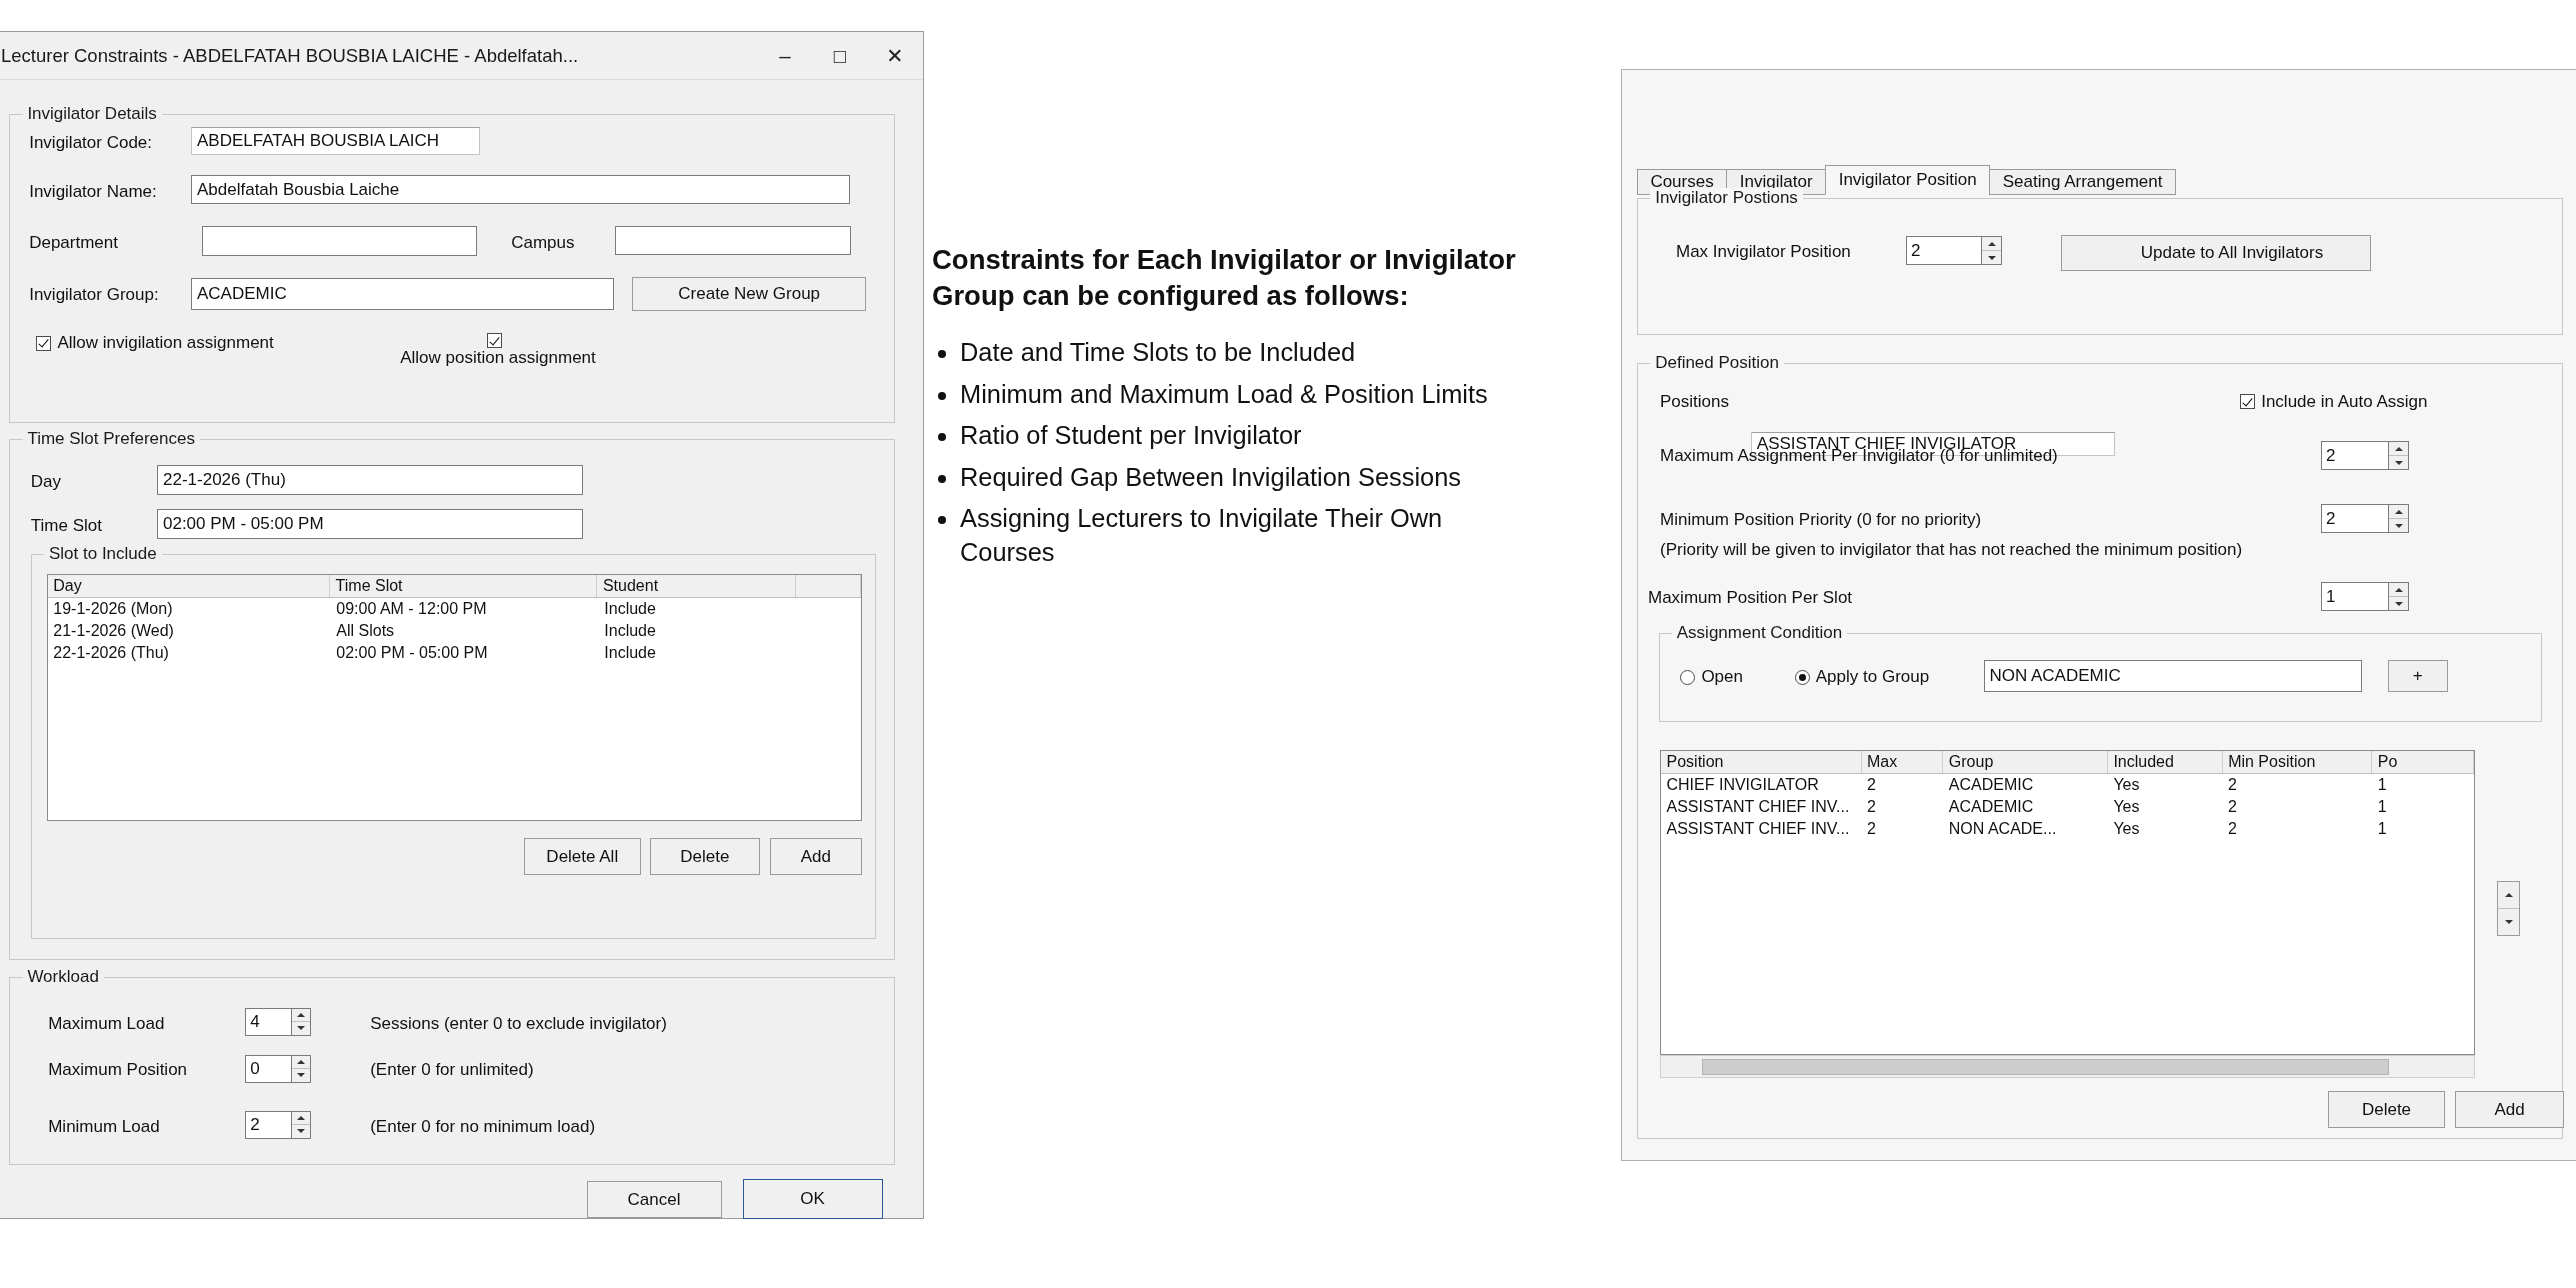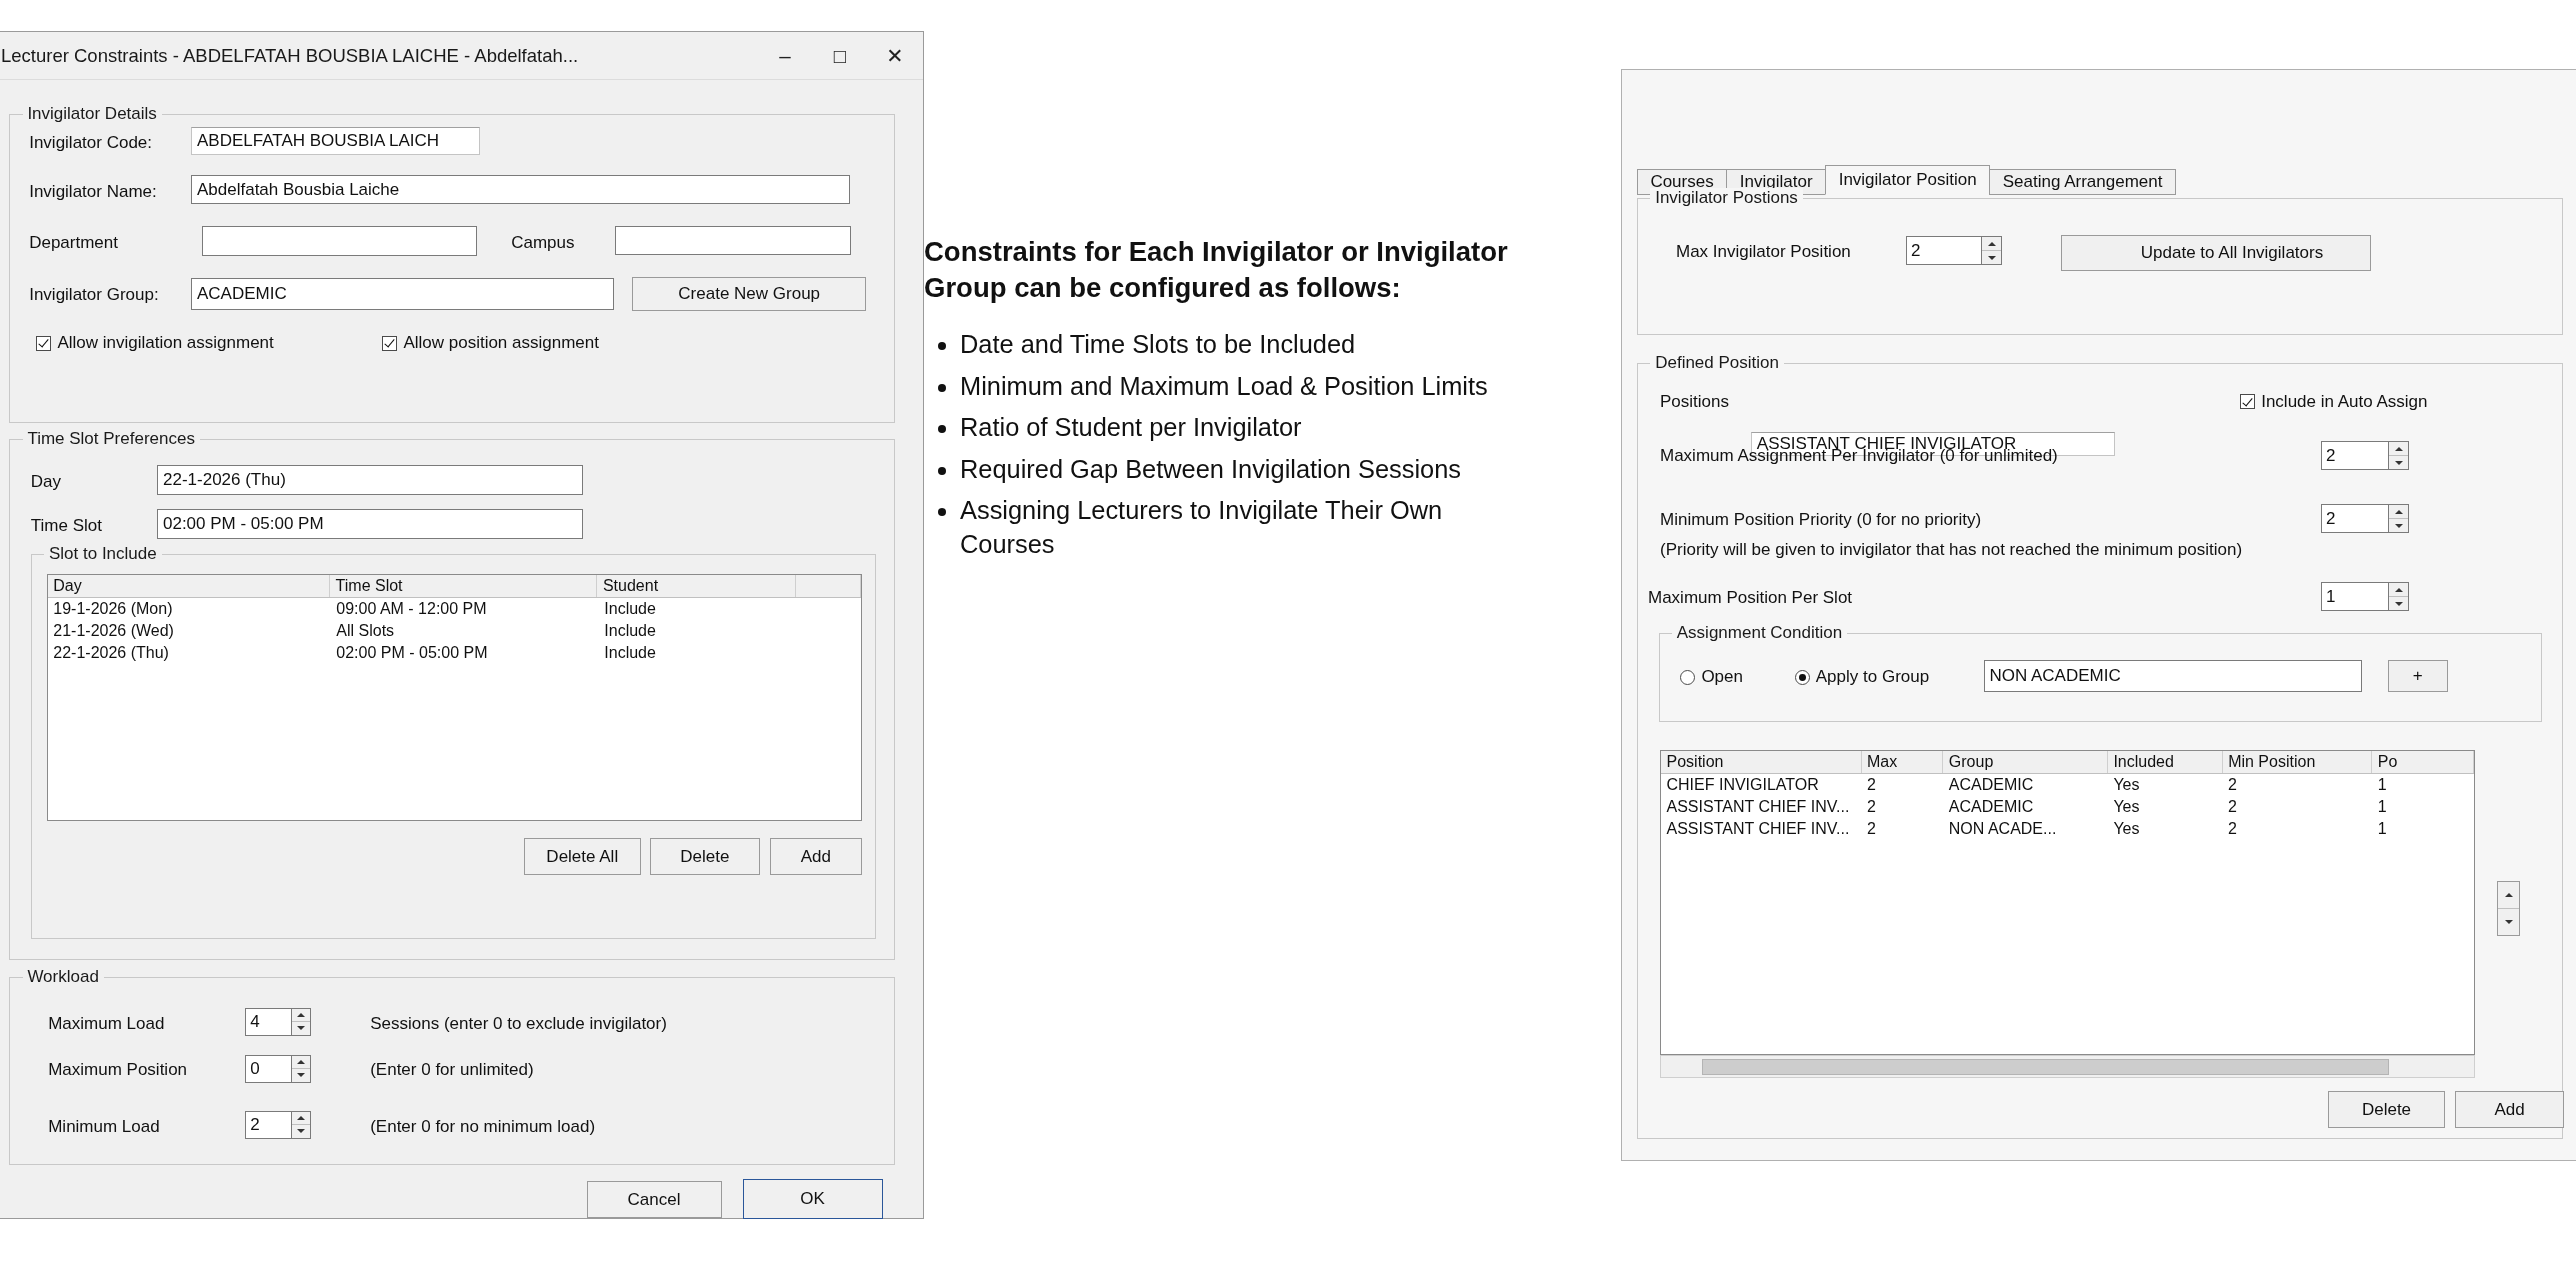--- a/index.html
+++ b/index.html
@@ -290,21 +290,21 @@
     border-bottom-color: #f6f6f6;
     font-weight: normal;
   }
 
   
   .mid {
     position: absolute;
     width: 618px;
   }
   .mid h2 {
-    margin: 0;
+    margin: 8px;
     font-size: 27.5px;
     line-height: 1.32;
     font-weight: bold;
     color: #111;
     font-family: "Liberation Sans", sans-serif;
   }
   .mid ul {
     margin: 20.6px 0 0 0;
     padding-left: 36px;
   }
@@ -379,21 +379,21 @@
 
       <div class="lbl" style="left:19px; top:170px;">Invigilator Group:</div>
       <div class="combo" style="left:181px; top:163px; width:423px; height:32px;">ACADEMIC</div>
 
       <div class="btn" style="left:622px; top:162px; width:234px; height:34px;">Create New Group</div>
 
       <div class="chk" style="left:26px; top:218px;">
         <span class="box"></span>
         <span>Allow invigilation assignment</span>
       </div>
-      <div class="chk" style="left:372px; top:218px;">
+      <div class="chk" style="left:390px; top:218px;flex-direction:column;">
         <span class="box"></span>
         <span>Allow position assignment</span>
       </div>
     </div>
 
     <div class="group" style="left:13.7px; top:407px; width:886px; height:521px;">
       <div class="glabel">Time Slot Preferences</div>
 
       <div class="lbl" style="left:20.6px; top:32px;">Day</div>
       <div class="combo" style="left:147px; top:25px; width:426px; height:30px;">22-1-2026 (Thu)</div>

